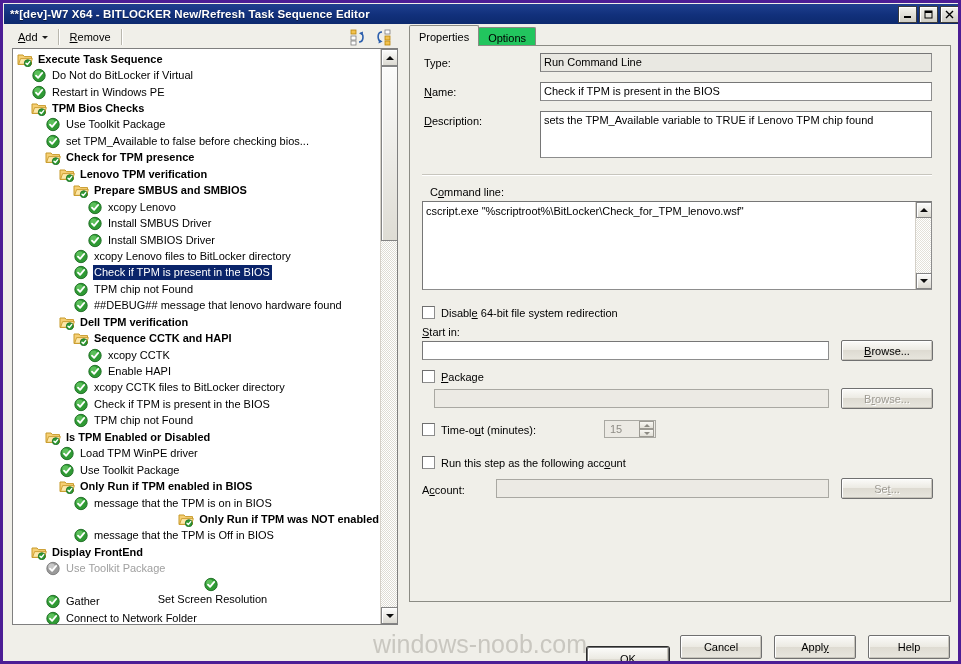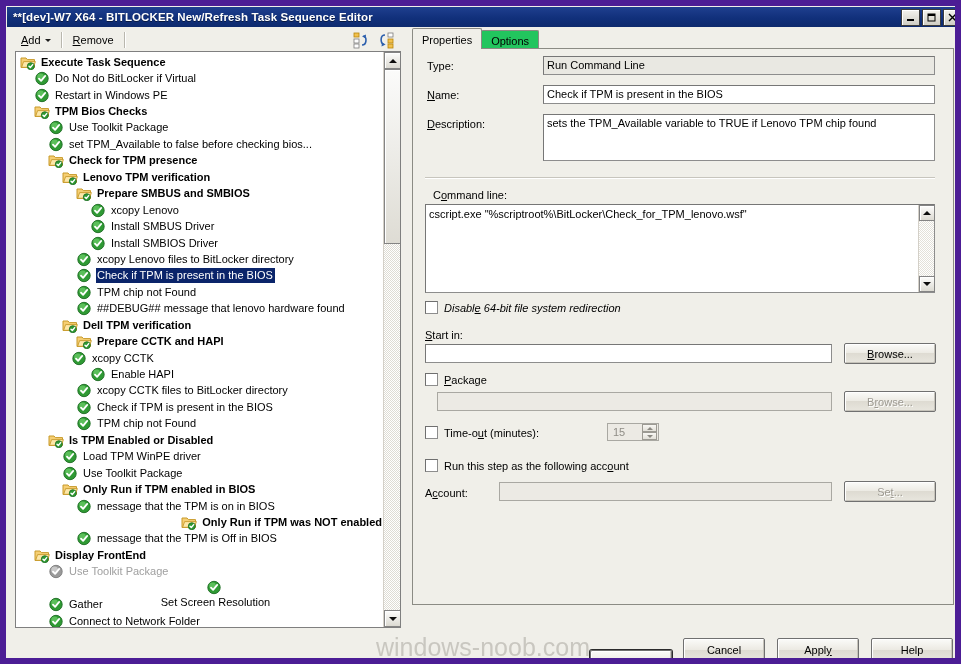--- a/index.html
+++ b/index.html
@@ -11,21 +11,21 @@
     font-size: 11px;
     color: #000000;
     -webkit-font-smoothing: none;
   }
   #app {
     position: relative;
     width: 961px;
     height: 664px;
     box-sizing: border-box;
     background: #f0efe9;
-    border: 6px solid #4c1d95;
+    border: 3px solid #4c1d95;
     overflow: hidden;
   }
 
   
   #titlebar {
     position: absolute;
     left: 1px; top: 1px;
     width: 959px; height: 20px;
     background: linear-gradient(to bottom, #1f3f8f 0%, #11307b 55%, #0d2a6e 100%);
     display: flex; align-items: center;
@@ -550,23 +550,23 @@
             </svg></span>
           <span class="tlabel">Dell TPM verification</span>
         </div>
         <div class="trow folder" style="padding-left: 60px;">
           <span class="tico"><svg width="16" height="15" viewBox="0 0 16 15">
               <path d="M1 3 L6 3 L7.4 4.6 L14.5 4.6 L14.5 12.5 L1 12.5 Z" fill="#f6cf74" stroke="#c79a2a" stroke-width="1"></path>
               <path d="M1.6 12.3 L3.6 6.6 L15.4 6.6 L13.4 12.3 Z" fill="#fde7a9" stroke="#c79a2a" stroke-width="0.9"></path>
               <circle cx="10.8" cy="11.2" r="3.5" fill="#2f9a34" stroke="#1d6b22" stroke-width="0.8"></circle>
               <path d="M9 11.2 L10.3 12.5 L12.7 9.6" stroke="#ffffff" stroke-width="1.4" fill="none" stroke-linecap="round" stroke-linejoin="round"></path>
             </svg></span>
-          <span class="tlabel">Prepare CCTK and HAPI</span>
-        </div>
-        <div class="trow" style="padding-left: 55px;">
+          <span class="tlabel">Sequence CCTK and HAPI</span>
+        </div>
+        <div class="trow" style="padding-left: 74px;">
           <span class="tico"><svg width="16" height="15" viewBox="0 0 16 15">
               <circle cx="8" cy="7.5" r="6.2" fill="#2f9a34" stroke="#1d6b22" stroke-width="0.9"></circle>
               <circle cx="6.6" cy="6" r="3.4" fill="#63c562" opacity="0.85"></circle>
               <path d="M5 7.7 L7.1 9.9 L11.2 4.9" stroke="#ffffff" stroke-width="1.8" fill="none" stroke-linecap="round" stroke-linejoin="round"></path>
             </svg></span>
           <span class="tlabel">xcopy CCTK</span>
         </div>
         <div class="trow" style="padding-left: 74px;">
           <span class="tico"><svg width="16" height="15" viewBox="0 0 16 15">
               <circle cx="8" cy="7.5" r="6.2" fill="#2f9a34" stroke="#1d6b22" stroke-width="0.9"></circle>
@@ -738,21 +738,21 @@
         <div id="cmdscroll">
           <div class="sb-arrow up">
               <span class="tri up"></span>
             </div>
           <div class="sb-arrow down">
               <span class="tri down"></span>
             </div>
         </div>
       </div>
 
-      <div class="cbrow" style="left:12px; top:252px;font-style:italic;">
+      <div class="cbrow" style="left:12px; top:260px;">
         <span class="cbox"></span>
         <span class="ctext">Disabl<u>e</u> 64-bit file system redirection</span>
       </div>
 
       <span class="lbl" style="left:12px; top:280px;"><u>S</u>tart in:</span>
       <div class="tfield" style="left:12px; top:295px; width:407px; height:19px;"></div>
       <div class="btn" style="left:431px; top:294px; width:92px; height:21px;">
         <span><u>B</u>rowse...</span>
       </div>
 

